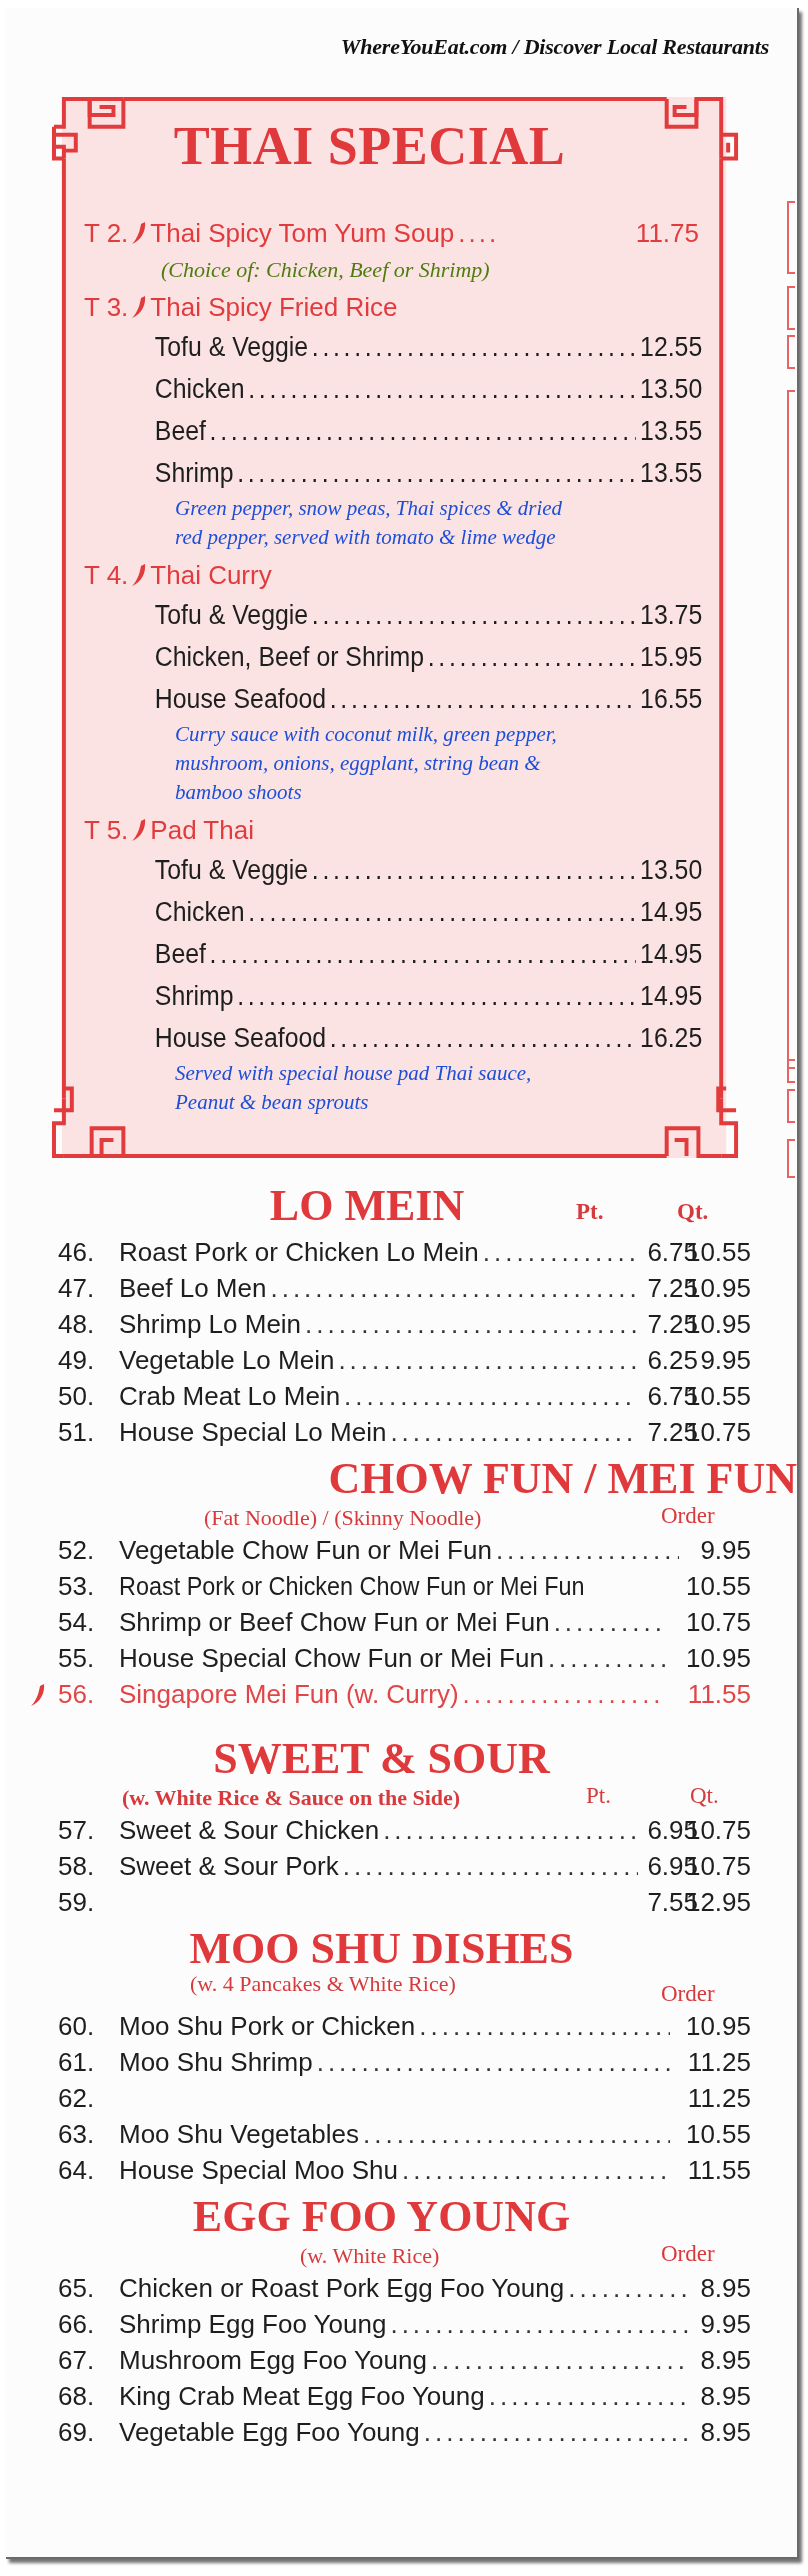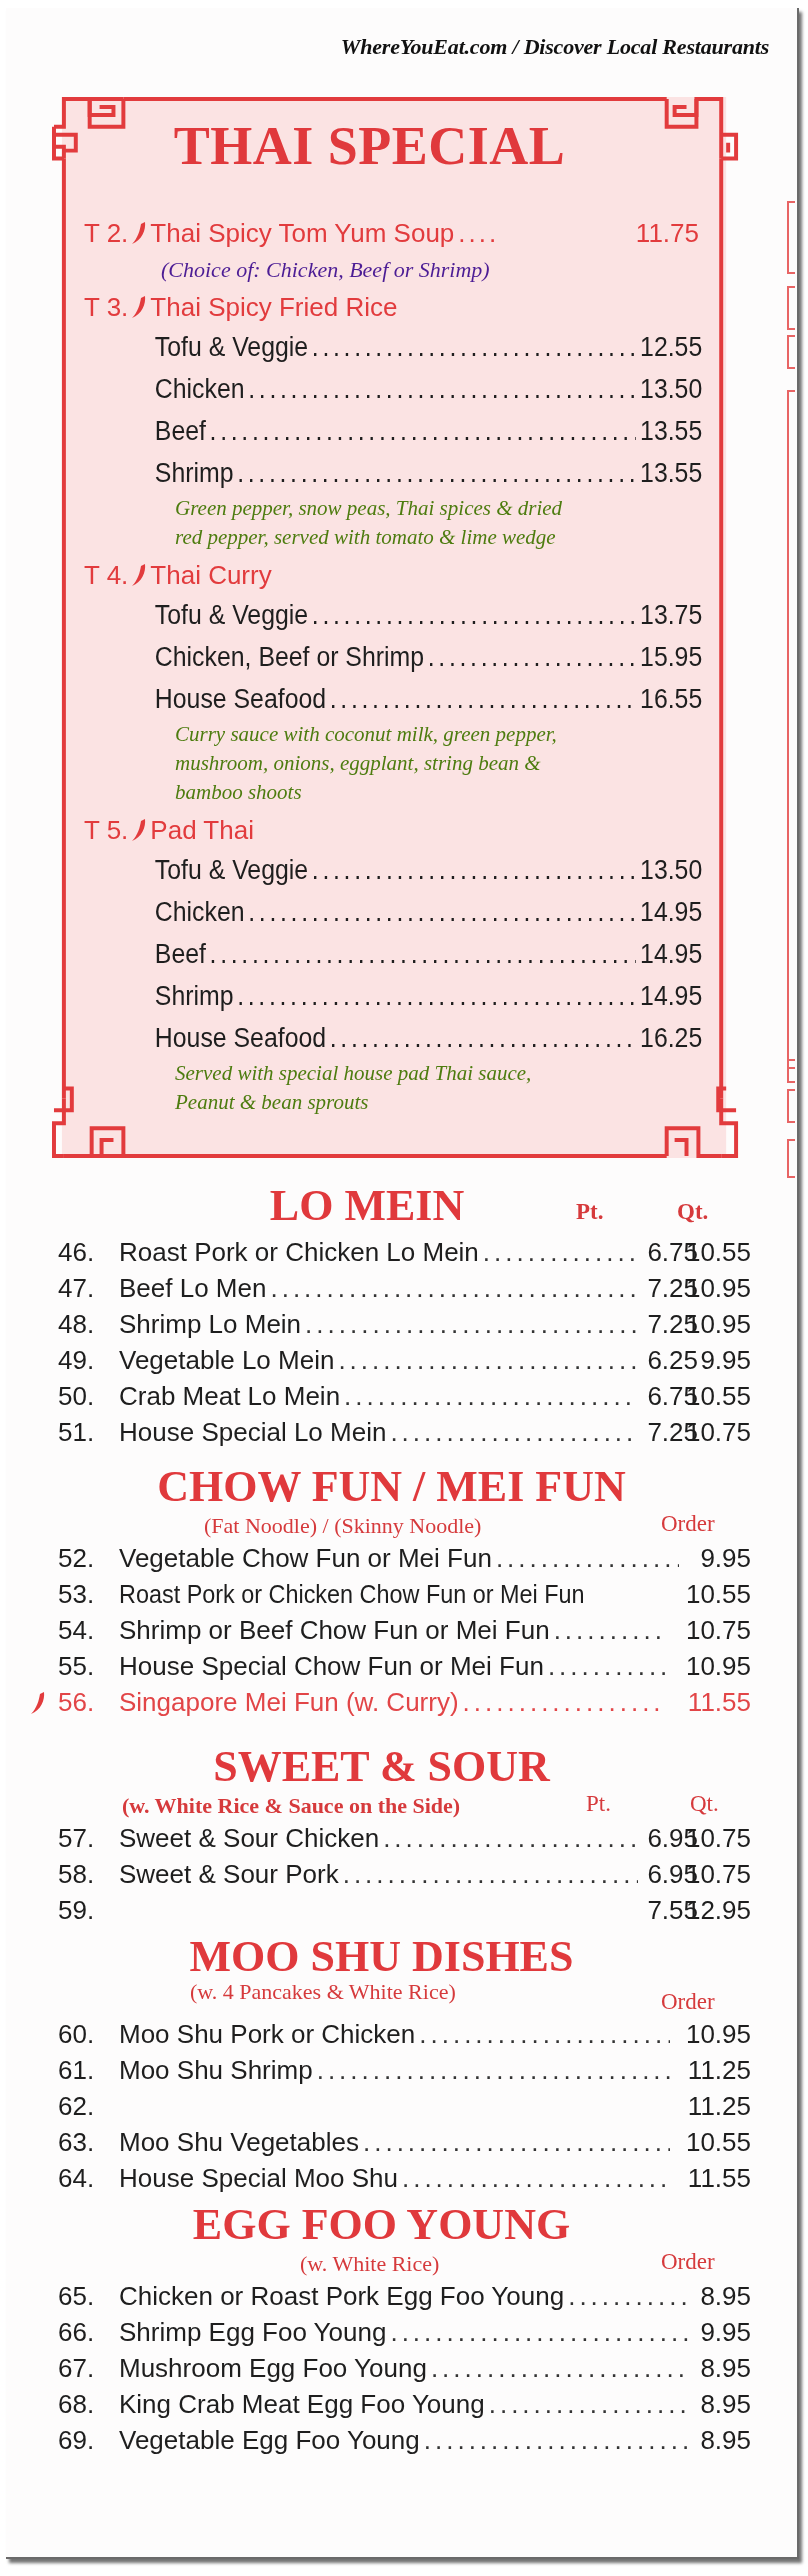--- a/index.html
+++ b/index.html
@@ -37,35 +37,35 @@
   .t-head {
     color: #e23b3d; font-size: 26px; font-weight: normal; height: 38px; line-height: 38px;
     display: flex; align-items: center; white-space: nowrap;
   }
   .t-head .num { margin-right: 2px; }
   .chili { display: inline-block; width: 18px; height: 26px; margin-right: 2px; }
   .t-head .price { margin-left: auto; padding-right: 20px; }
   .t-head .dots { letter-spacing: 3px; margin-left: 4px; }
   .choice {
     font-family: "Liberation Serif", serif; font-style: italic; font-size: 22px;
-    color: #4c1d95; height: 36px; line-height: 36px; padding-left: 77px;
+    color: #4d7c0f; height: 36px; line-height: 36px; padding-left: 77px;
   }
   .sub-row {
     display: flex; align-items: baseline; height: 42px; line-height: 42px;
     font-size: 27px; color: #1e1e1e; padding-left: 77px; padding-right: 20px;
     transform: scaleX(0.92); transform-origin: left;
     width: 595px;
   }
   .sub-row .lbl { white-space: nowrap; }
   .sub-row .lead { flex: 1; overflow: hidden; white-space: nowrap; letter-spacing: 4px; margin: 0 4px; }
   .sub-row .lead::after { content: "..................................................................................."; }
   .sub-row .pr { white-space: nowrap; }
   .desc {
     font-family: "Liberation Serif", serif; font-style: italic; font-size: 21px;
-    color: #4d7c0f; line-height: 29px; padding-left: 91px; padding-right: 32px;
+    color: #1d4ed8; line-height: 29px; padding-left: 91px; padding-right: 32px;
     margin-bottom: 4px;
   }
   
   .lower { position: absolute; left: 0; top: 1170px; width: 791px; }
   .sec-title {
     font-family: "Liberation Serif", serif; font-weight: bold; color: #e0393c;
     font-size: 44px; line-height: 50px; text-align: center; position: relative; white-space: nowrap;
   }
   .sec-sub {
     font-family: "Liberation Serif", serif; color: #d63a3c; font-size: 22px;
@@ -302,21 +302,21 @@
     <div class="row">
         <span class="no">51.</span>
         <span class="nm">
           <span class="txt">House Special Lo Mein</span>
           <span class="lead"></span>
         </span>
         <span class="p1">7.25</span>
         <span class="p2" style="right:46px;">10.75</span>
       </div>
 
-    <div class="sec-title" style="margin-top:12px;">
+    <div class="sec-title" style="margin-top:4px;text-align:right;">
       <span style="margin-left:-20px;">CHOW FUN / MEI FUN</span>
     </div>
     <div class="sec-sub">
       <span style="position:absolute;left:198px;">(Fat Noodle) / (Skinny Noodle)</span>
       <span class="colhead" style="left:655px;top:-2px;">Order</span>
     </div>
     <div class="row one">
         <span class="no">52.</span>
         <span class="nm" style="right:118px;">
           <span class="txt">Vegetable Chow Fun or Mei Fun</span>

